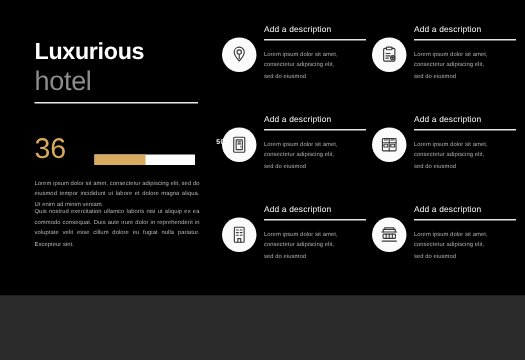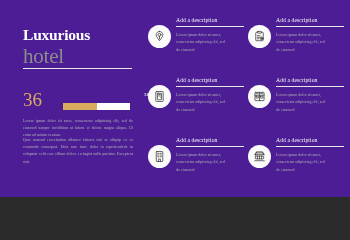--- a/index.html
+++ b/index.html
@@ -13,22 +13,21 @@
   body {
     background: #2b2b2b;
     font-family: "Liberation Sans", sans-serif;
     color: #ffffff;
     position: relative;
   }
 
   .slide {
     position: absolute;
     inset: 0;
-    background: #4c1d95;
-    font-family: Liberation Serif, serif;
+    background: #000000;
   }
 
   
   .left-panel {
     position: absolute;
     left: 0;
     top: 0;
     width: 140px;
     height: 197px;
   }
@@ -42,21 +41,21 @@
 
   .title-main {
     font-size: 15.5px;
     font-weight: bold;
     letter-spacing: -0.2px;
     color: #ffffff;
     line-height: 1.05;
   }
 
   .title-sub {
-    font-size: 21px;
+    font-size: 18px;
     font-weight: normal;
     letter-spacing: -0.2px;
     color: #8c8c8c;
     line-height: 1.15;
     margin-top: 1px;
   }
 
   .title-rule {
     position: absolute;
     left: 23px;

